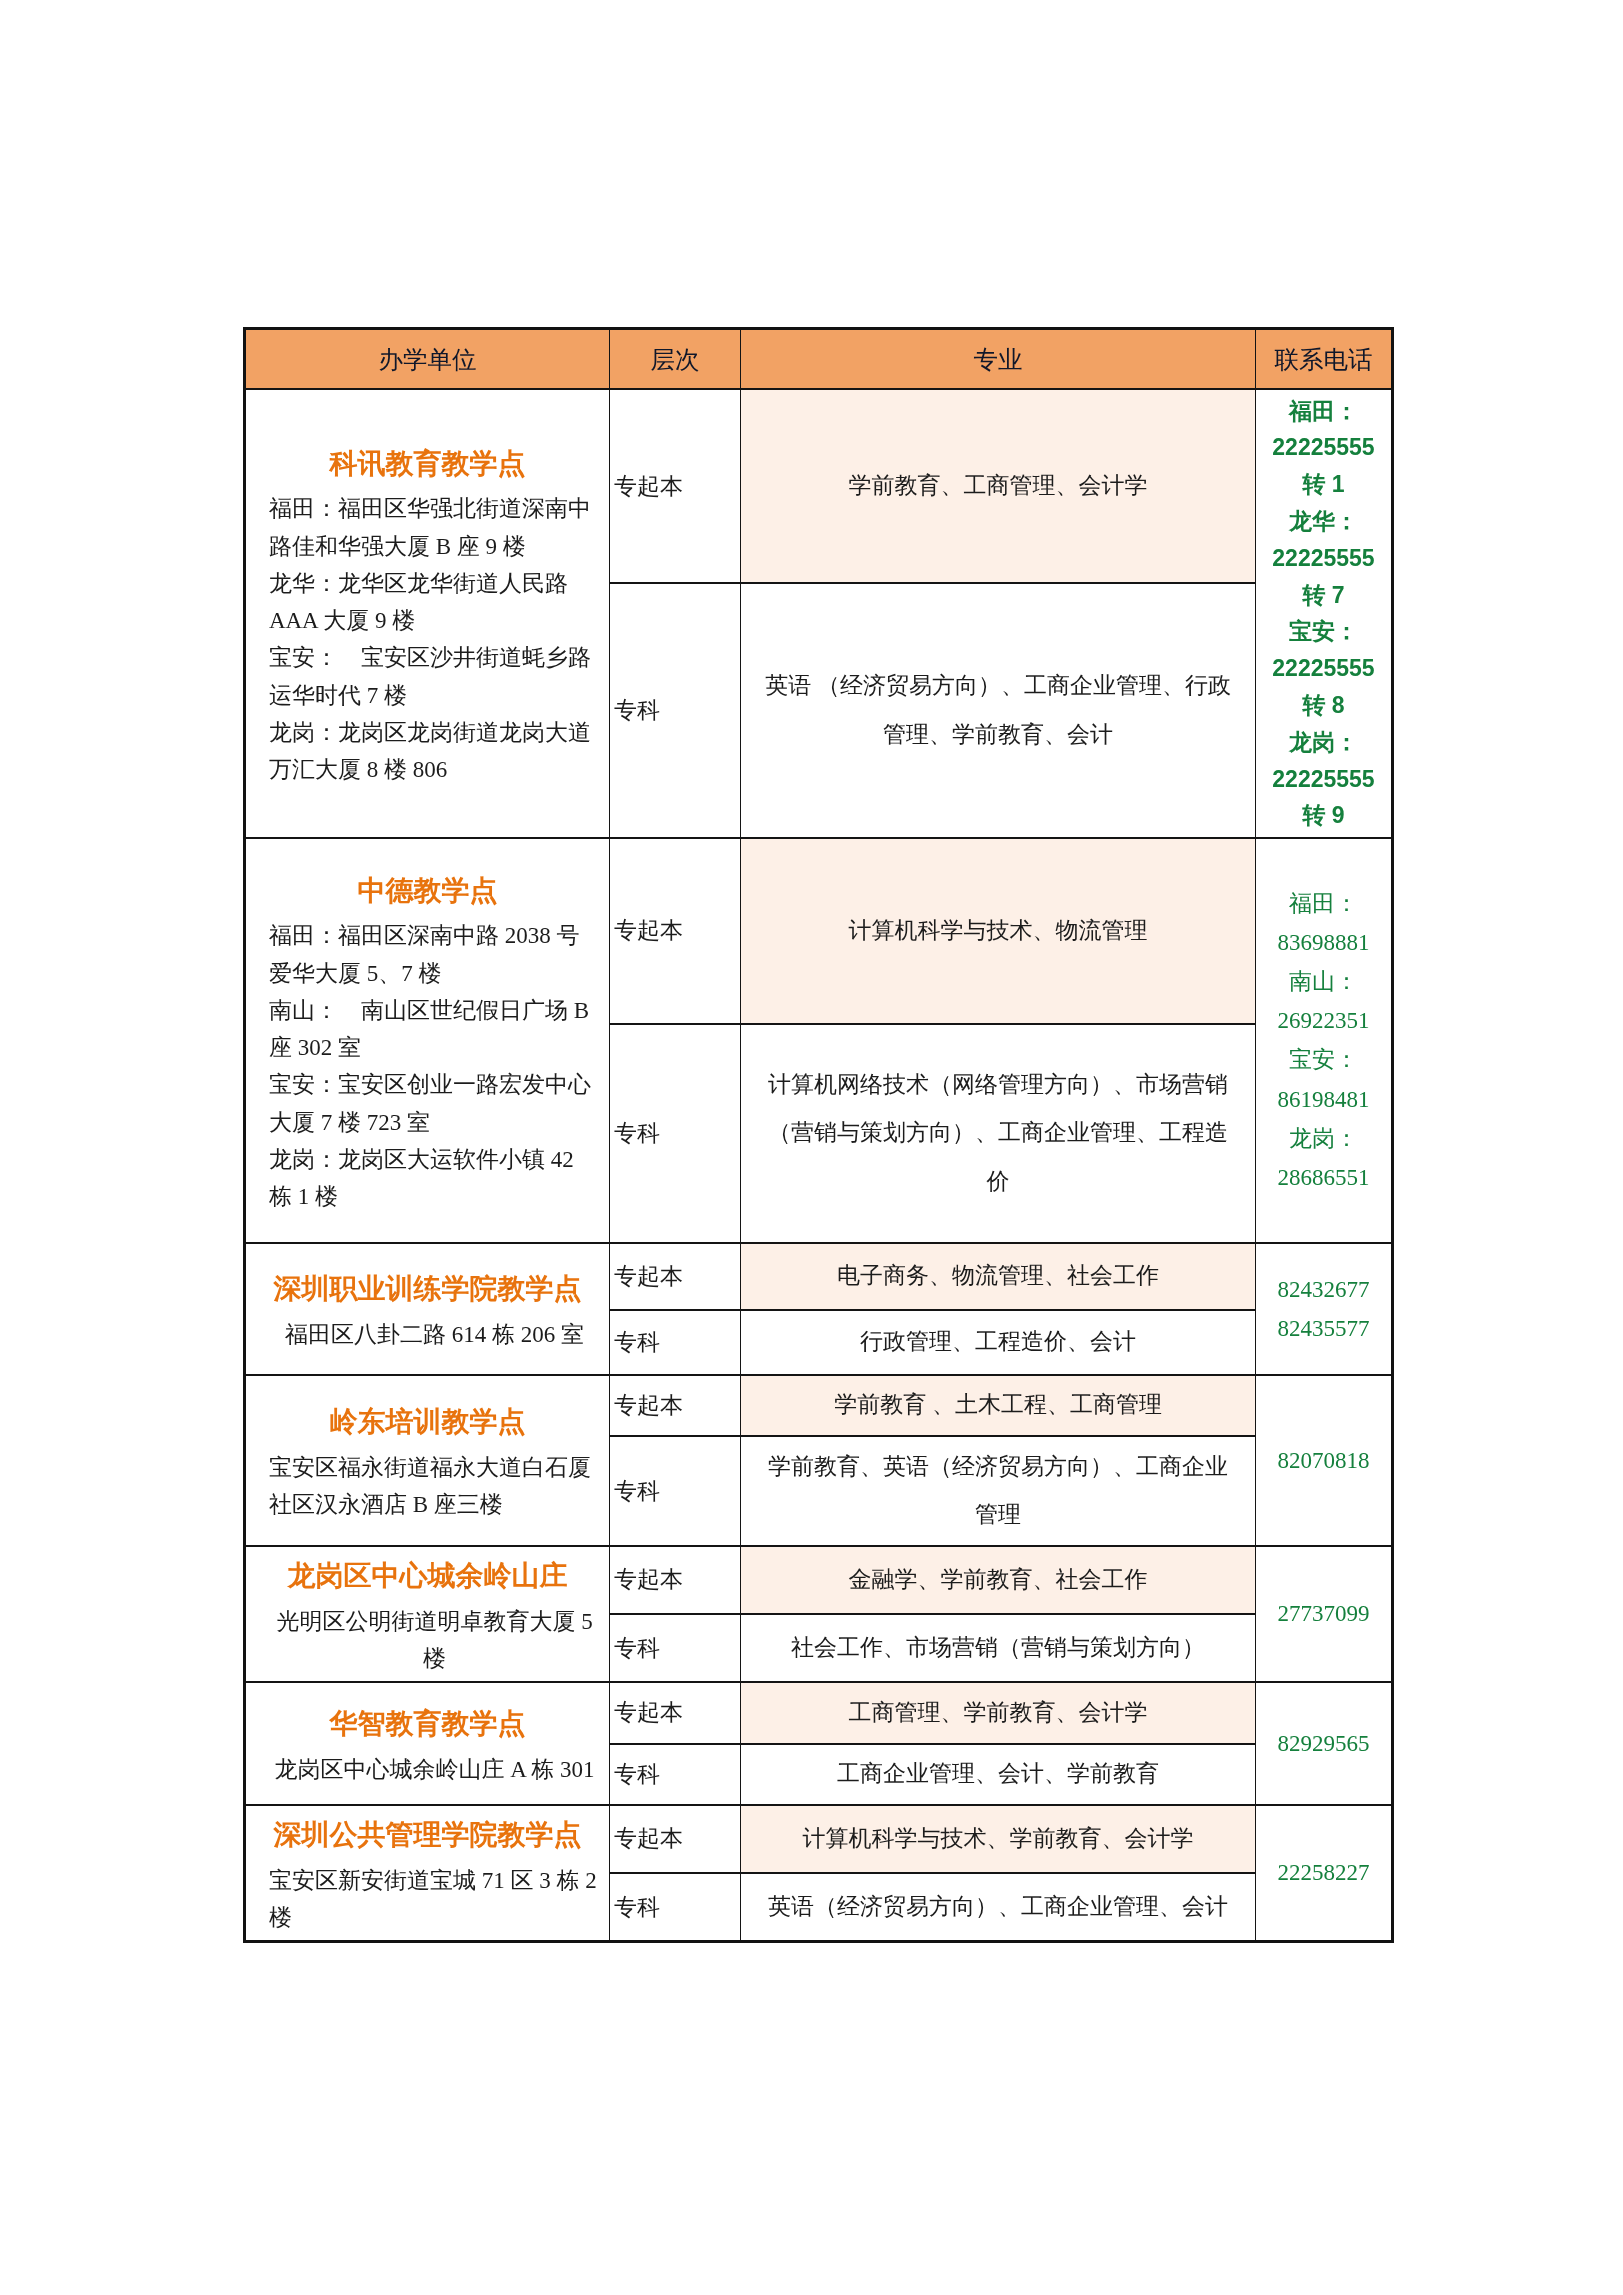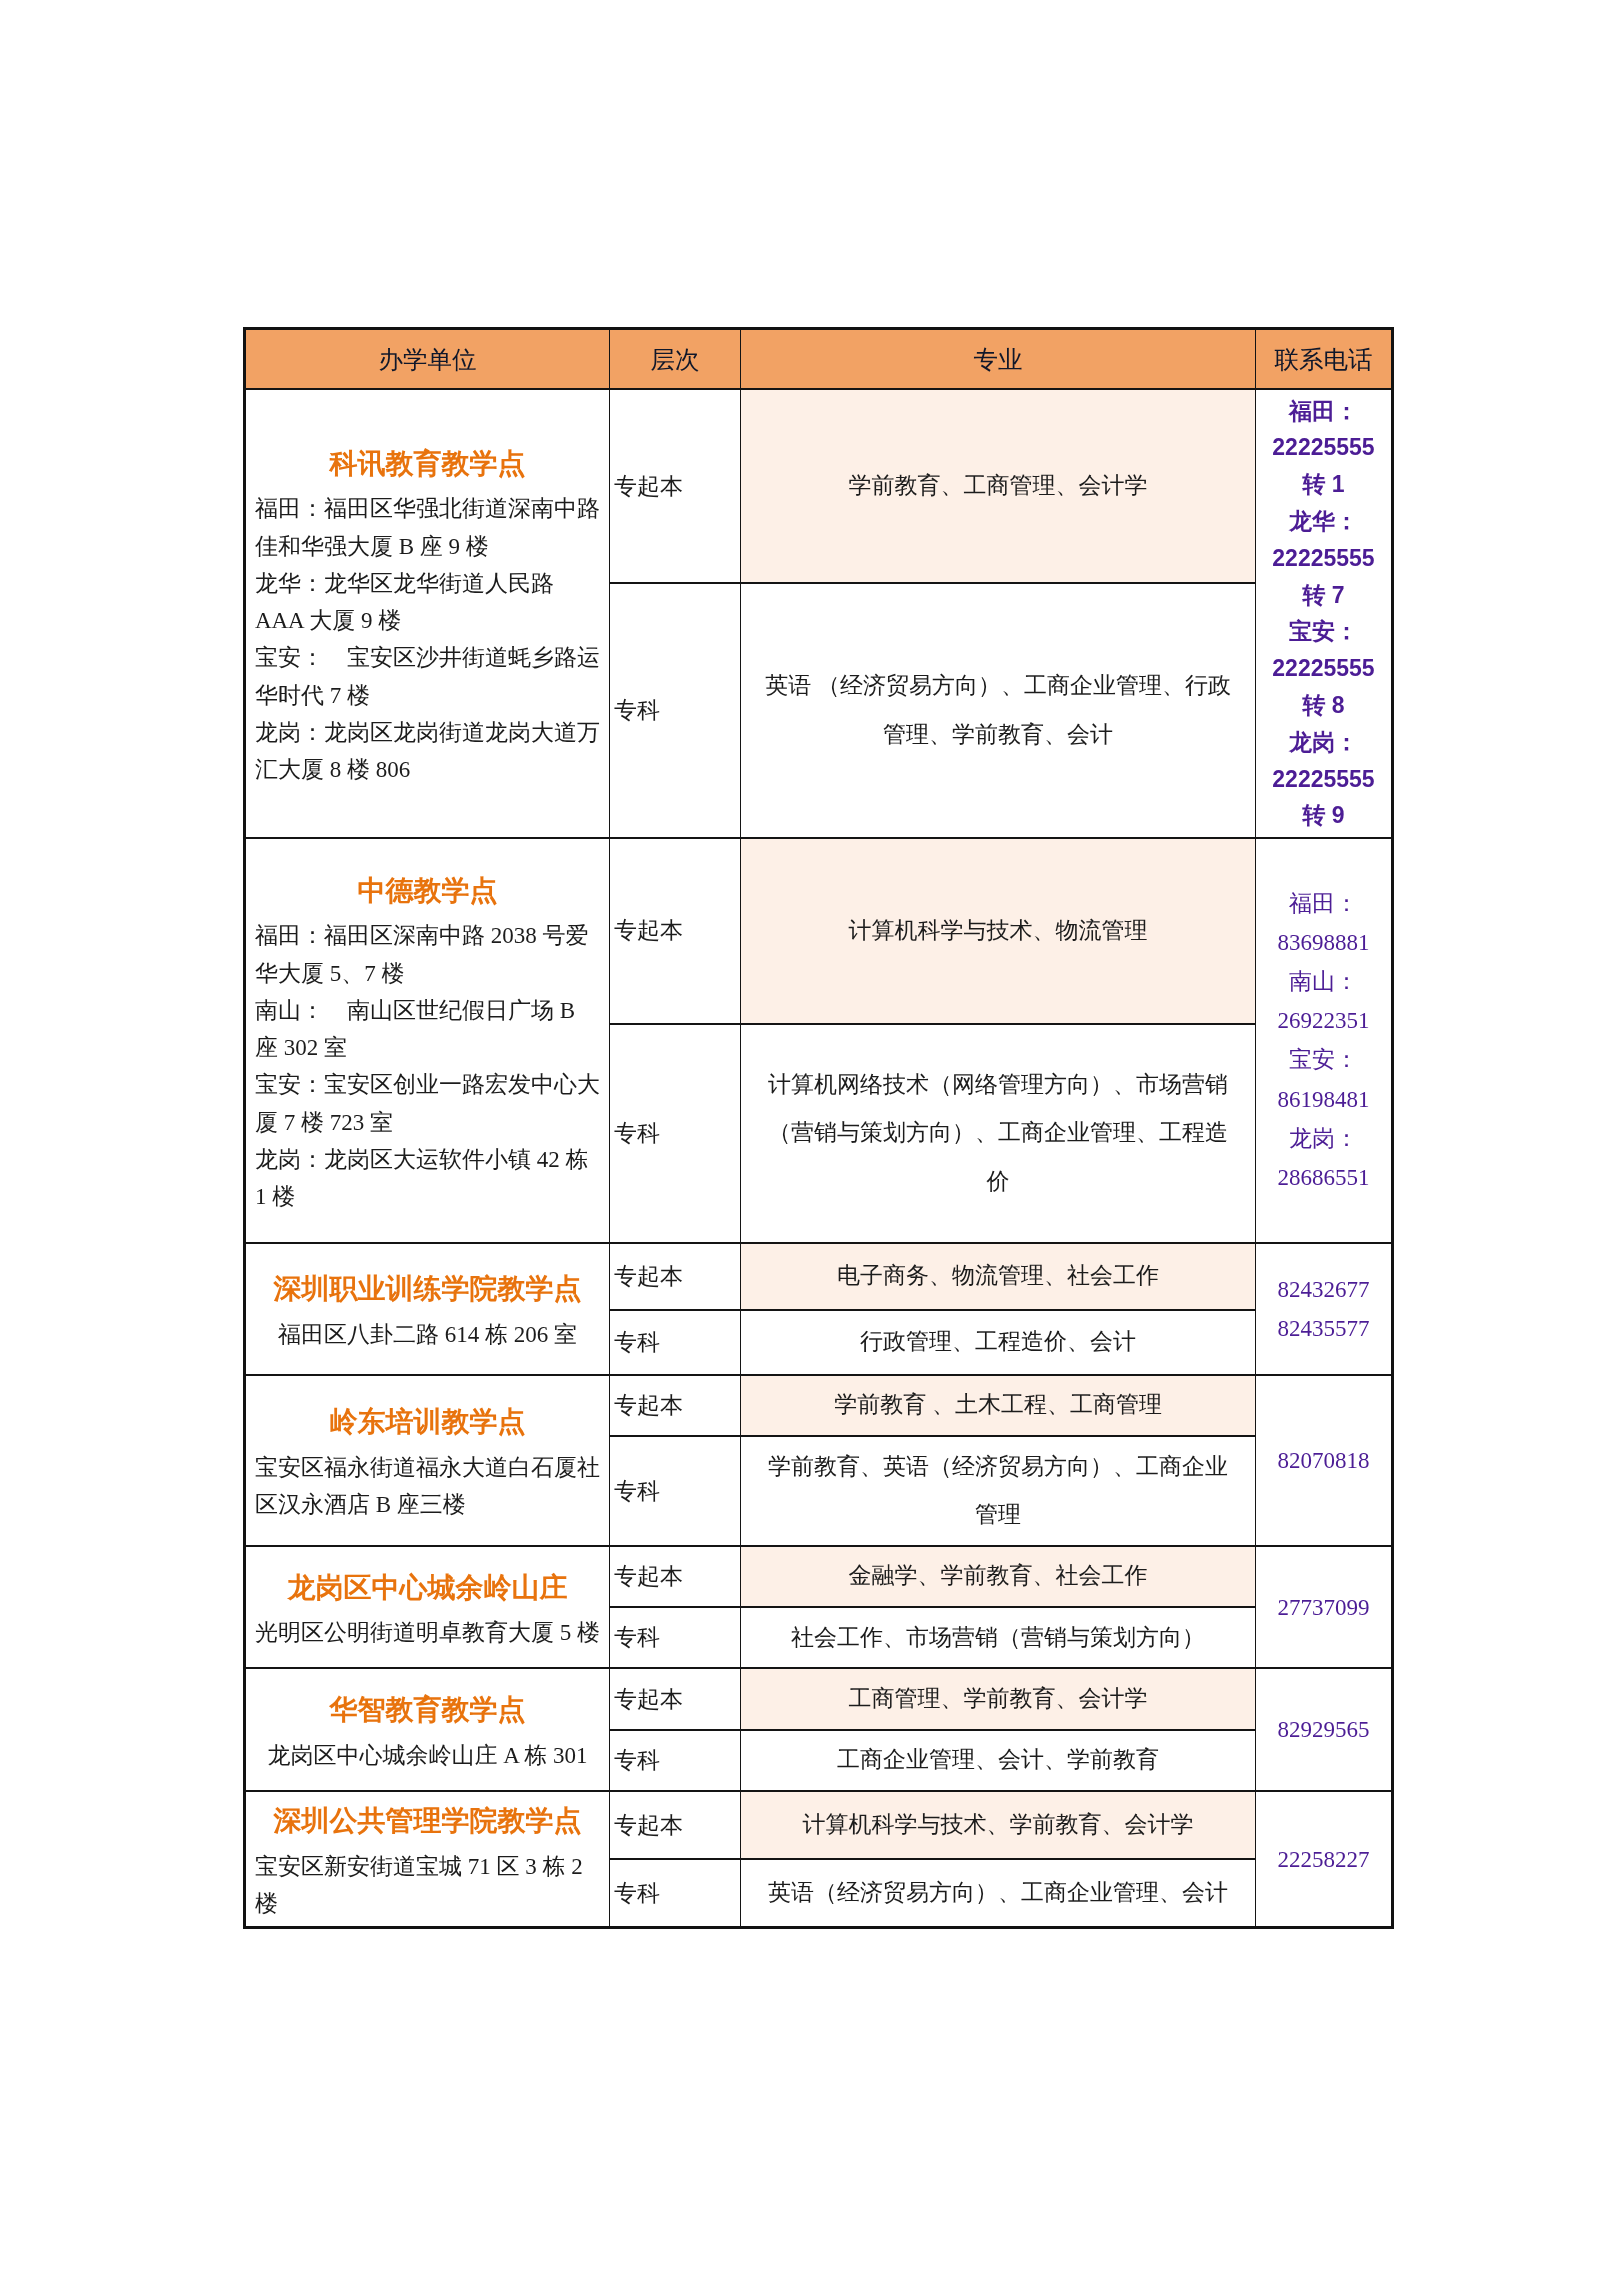--- a/index.html
+++ b/index.html
@@ -40,20 +40,21 @@
     font-weight:700;
     font-size:28px;
     line-height:1.75;
     margin-bottom:2.7px;
   }
   .unit-addr {
     font-size:23px;
     line-height:1.62;
     white-space:pre-line;
     text-align:left;
+    margin-left:14px;
   }
   .unit-addr.addr-center { text-align:center; }
   td.level-cell {
     text-align:left;
     font-size:23px;
     background:#ffffff;
     padding:2.7px 4.1px;
   }
   td.majors-cell {
     text-align:center;
@@ -62,21 +63,21 @@
     padding:5.5px 17.7px;
     background:#ffffff;
     margin-top:48px;
   }
   td.majors-cell.peach { background:var(--highlight-bg,#fdf0e7); }
   td.phone-cell {
     text-align:center;
     font-size:23px;
     line-height:1.7;
     white-space:pre-line;
-    color:#4c1d95;
+    color:#15803d;
     background:#ffffff;
     padding:2.7px 4.1px;
   }
   td.phone-cell.phone-sans {
     font-family:"Liberation Sans","DejaVu Sans",sans-serif;
     font-weight:600;
     line-height:1.6;
   }
 </style>
 </head>

